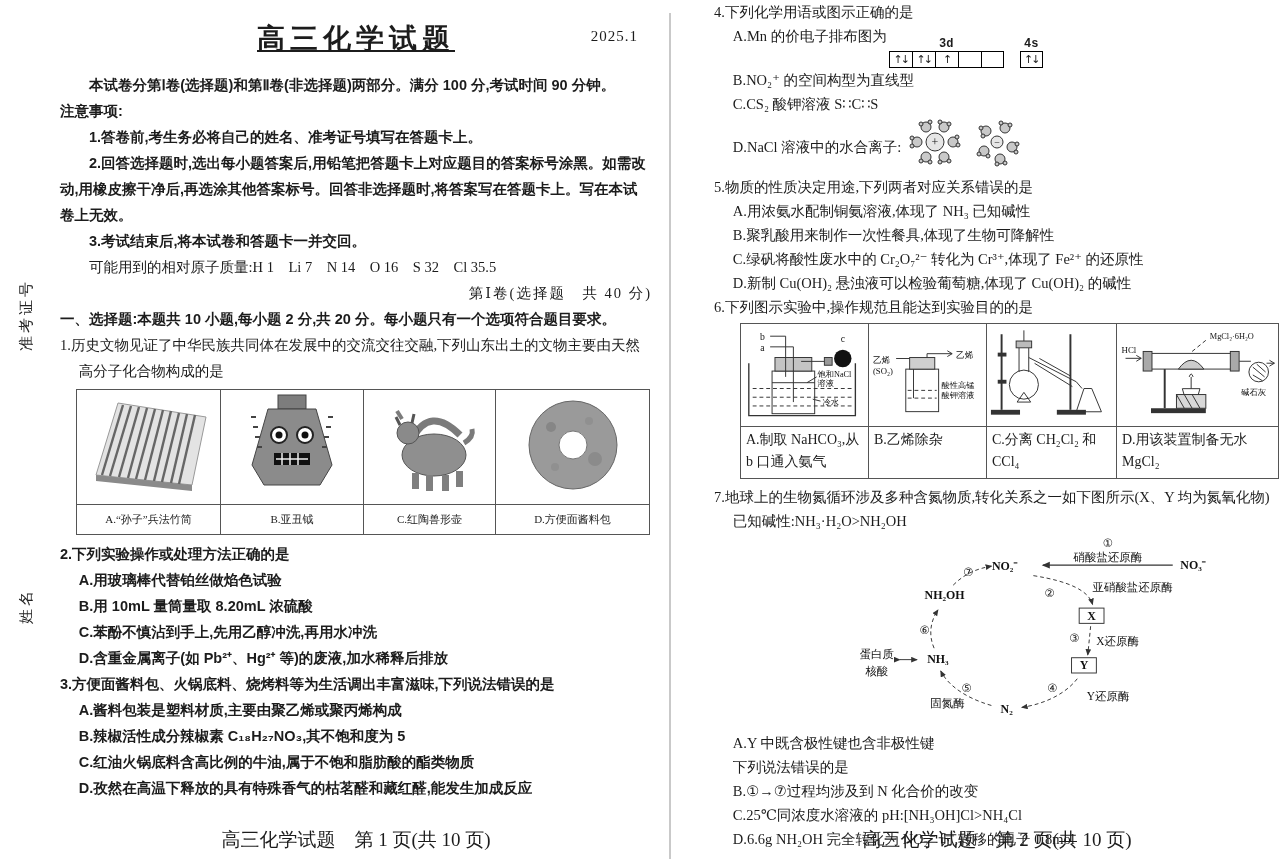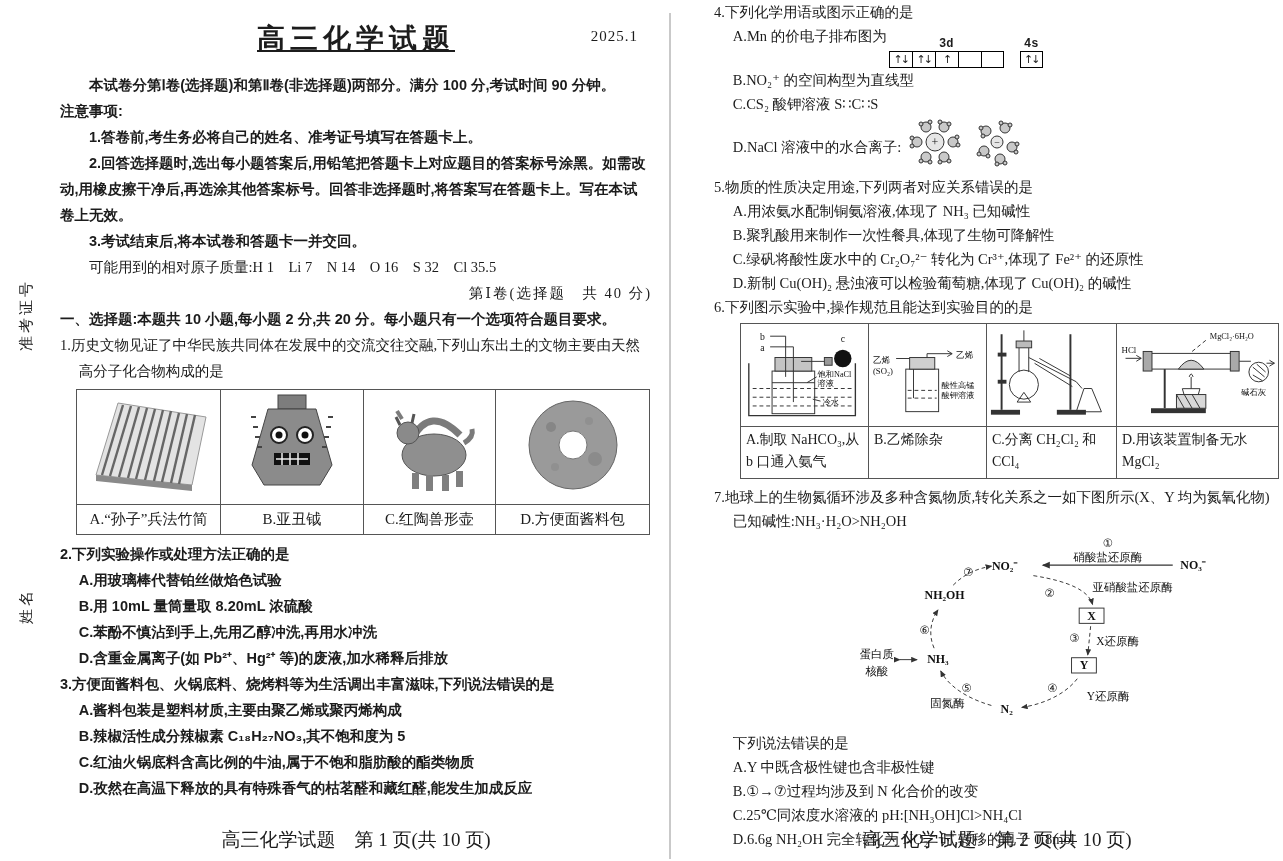--- a/index.html
+++ b/index.html
@@ -35,21 +35,21 @@
   .title-row { position:relative; text-align:center; height:48px; margin-bottom:8px;text-decoration:underline; }
   .doc-title { font-size:28px; font-weight:bold; letter-spacing:5px; line-height:46px; }
   .doc-date { position:absolute; right:14px; top:12px; font-size:15px; letter-spacing:1px; }
 
   .section-title { text-align:right; font-size:17px; line-height:32px; letter-spacing:2px; }
 
   table.qtable { border-collapse:collapse; table-layout:fixed; }
   table.qtable td { border:1px solid #555; text-align:center; vertical-align:middle; }
   .q1t { width:573px; margin:5px 0 6px 16px; }
   .q1t .img-cell { height:110px; padding:3px; }
-  .q1t .cap-cell { height:30px; font-size:15px; }
+  .q1t .cap-cell { height:30px; font-size:11px; }
   .q6t { width:538px; margin:4px 0 6px 26px; }
   .q6t .img-cell { height:98px; padding:2px; }
   .q6t .cap-cell { height:52px; font-size:14px; text-align:left; padding:2px 5px; line-height:22px; vertical-align:top; }
 
   .footer { position:absolute; text-align:center; font-size:19px; }
   .f1 { left:60px;  width:592px; top:827px; }
   .f2 { left:714px; width:566px; top:827px; }
 
   
   .orbital { display:inline-flex; gap:16px; vertical-align:-6px; margin-left:2px; }
@@ -412,21 +412,21 @@
         <text x="97" y="66" text-anchor="middle" class="sp">NH₂OH</text>
         <path class="dash" d="M106 52 C 118 40 130 35 146 32" marker-end="url(#arr)"></path>
         <text x="122" y="42" text-anchor="middle">⑦</text>
 
         <line x1="50" y1="130" x2="68" y2="130" stroke="#333" stroke-width="1" marker-start="url(#arr)" marker-end="url(#arr)"></line>
         <text x="26" y="128" text-anchor="middle">蛋白质</text>
         <text x="26" y="146" text-anchor="middle">核酸</text>
       </svg>
     </div>
 
+    <p class="opt">A.Y 中既含极性键也含非极性键</p>
     <p class="opt">下列说法错误的是</p>
-    <p class="opt">A.Y 中既含极性键也含非极性键</p>
     <p class="opt">B.①→⑦过程均涉及到 N 化合价的改变</p>
     <p class="opt">C.25℃同浓度水溶液的 pH:[NH₃OH]Cl&gt;NH₄Cl</p>
     <p class="opt">D.6.6g NH₂OH 完全转化为 NO₂⁻ 时,转移的电子 0.8mol</p>
   </div>
 </div>
 
 <div class="footer f2">高三化学试题　第 2 页(共 10 页)</div>
 
 </body></html>

